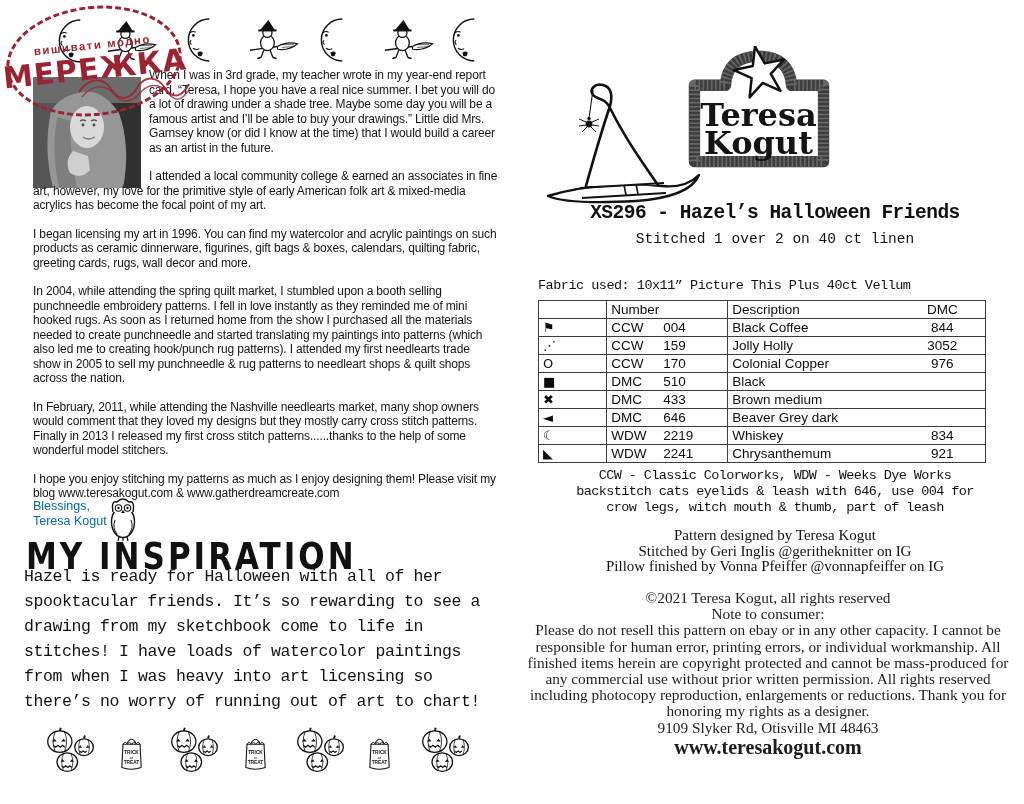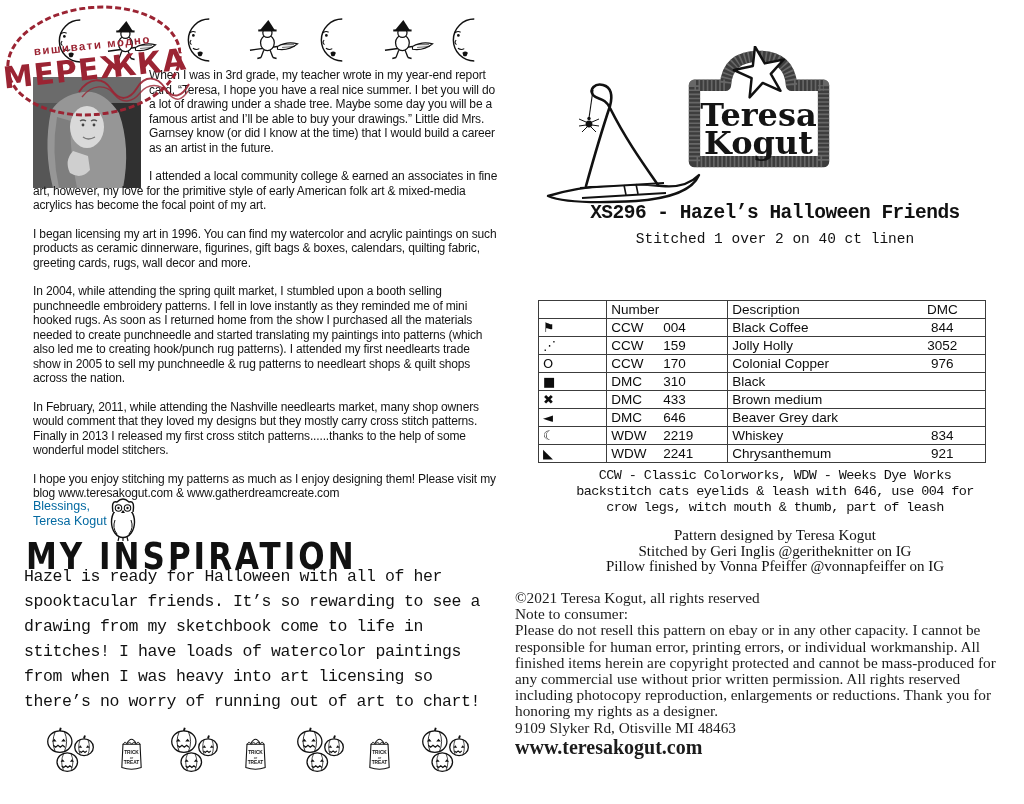--- a/index.html
+++ b/index.html
@@ -40,21 +40,21 @@
   table.floss td{border-top:1px solid #3c3c3c;height:17px;padding:0 4px;vertical-align:middle;}
   table.floss tr:last-child td{border-bottom:1px solid #3c3c3c;}
   td.c-sym{border-left:1px solid #3c3c3c;border-right:1px solid #3c3c3c;width:64px;
        font-family:"DejaVu Sans",sans-serif;font-size:13px;padding-left:7px;}
   td.c-num{width:118px;border-right:1px solid #3c3c3c;}
   td.c-num .brand{display:inline-block;width:52px;}
   td.c-desc{width:170px;}
   td.c-dmc{width:82px;border-right:1px solid #3c3c3c;text-align:center;}
   .notes{top:468px;font-size:13.5px;line-height:16px;letter-spacing:-0.6px;}
   .credits{top:528px;font-family:"Liberation Serif",serif;font-size:15px;line-height:15.6px;}
-  .copyright{top:590px;left:3px;width:506px;
+  .copyright{top:590px;left:3px;width:506px;text-align:center;
        font-family:"Liberation Serif",serif;font-size:15.3px;line-height:16.2px;color:#1c1c1c;}
   .copyright .website{font-size:20px;font-weight:bold;line-height:22px;}
   svg text{font-family:"Liberation Sans",sans-serif;}
 </style>
 </head>
 <body>
 
 <svg width="0" height="0" style="position:absolute" aria-hidden="true">
   <defs>
     <symbol id="sym-moon" viewBox="0 0 44 52">
@@ -231,20 +231,21 @@
       <path d="M10 38 L10 112 L135 112 L135 38 L104 38 Q102 10 72 10 Q42 10 40 38 Z" fill="none" stroke="#8a8a8a" stroke-width="11" stroke-dasharray="1.6 2.4" opacity="0.55" stroke-linejoin="round"></path>
       <g transform="rotate(-12 74 26)">
         <path d="M74 0 L79.9 17.9 L98.7 18 L83.5 29.1 L89.3 47 L74 36 L58.7 47 L64.5 29.1 L49.3 18 L68.1 17.9 Z" fill="#fff" stroke="#111" stroke-width="2.4" stroke-linejoin="round"></path>
       </g>
       <text x="72" y="77" font-size="31" font-weight="bold" text-anchor="middle" fill="#141414" style="font-family:'DejaVu Serif',serif">Teresa</text>
       <text x="72" y="105" font-size="31" font-weight="bold" text-anchor="middle" fill="#141414" style="font-family:'DejaVu Serif',serif">Kogut</text>
     </svg>
 
     <div class="abs ctr tw title">XS296 - Hazel’s Halloween Friends</div>
     <div class="abs ctr tw subtitle1">Stitched 1 over 2 on 40 ct linen</div>
+    <div class="abs tw fabric">Fabric used: 10x11” Picture This Plus 40ct Vellum</div>
 
     <table class="floss">
       <tbody>
           <tr>
         <td class="c-sym"></td>
         <td class="c-num">Number</td>
         <td class="c-desc">Description</td>
         <td class="c-dmc">DMC</td>
       </tr>
       <tr>
@@ -260,21 +261,21 @@
         <td class="c-dmc">3052</td>
       </tr>
       <tr>
         <td class="c-sym">O</td>
         <td class="c-num"><span class="brand">CCW</span><span>170</span></td>
         <td class="c-desc">Colonial Copper</td>
         <td class="c-dmc">976</td>
       </tr>
       <tr>
         <td class="c-sym">■</td>
-        <td class="c-num"><span class="brand">DMC</span><span>310</span></td>
+        <td class="c-num"><span class="brand">DMC</span><span>510</span></td>
         <td class="c-desc">Black</td>
         <td class="c-dmc"></td>
       </tr>
       <tr>
         <td class="c-sym">✖</td>
         <td class="c-num"><span class="brand">DMC</span><span>433</span></td>
         <td class="c-desc">Brown medium</td>
         <td class="c-dmc"></td>
       </tr>
       <tr>

